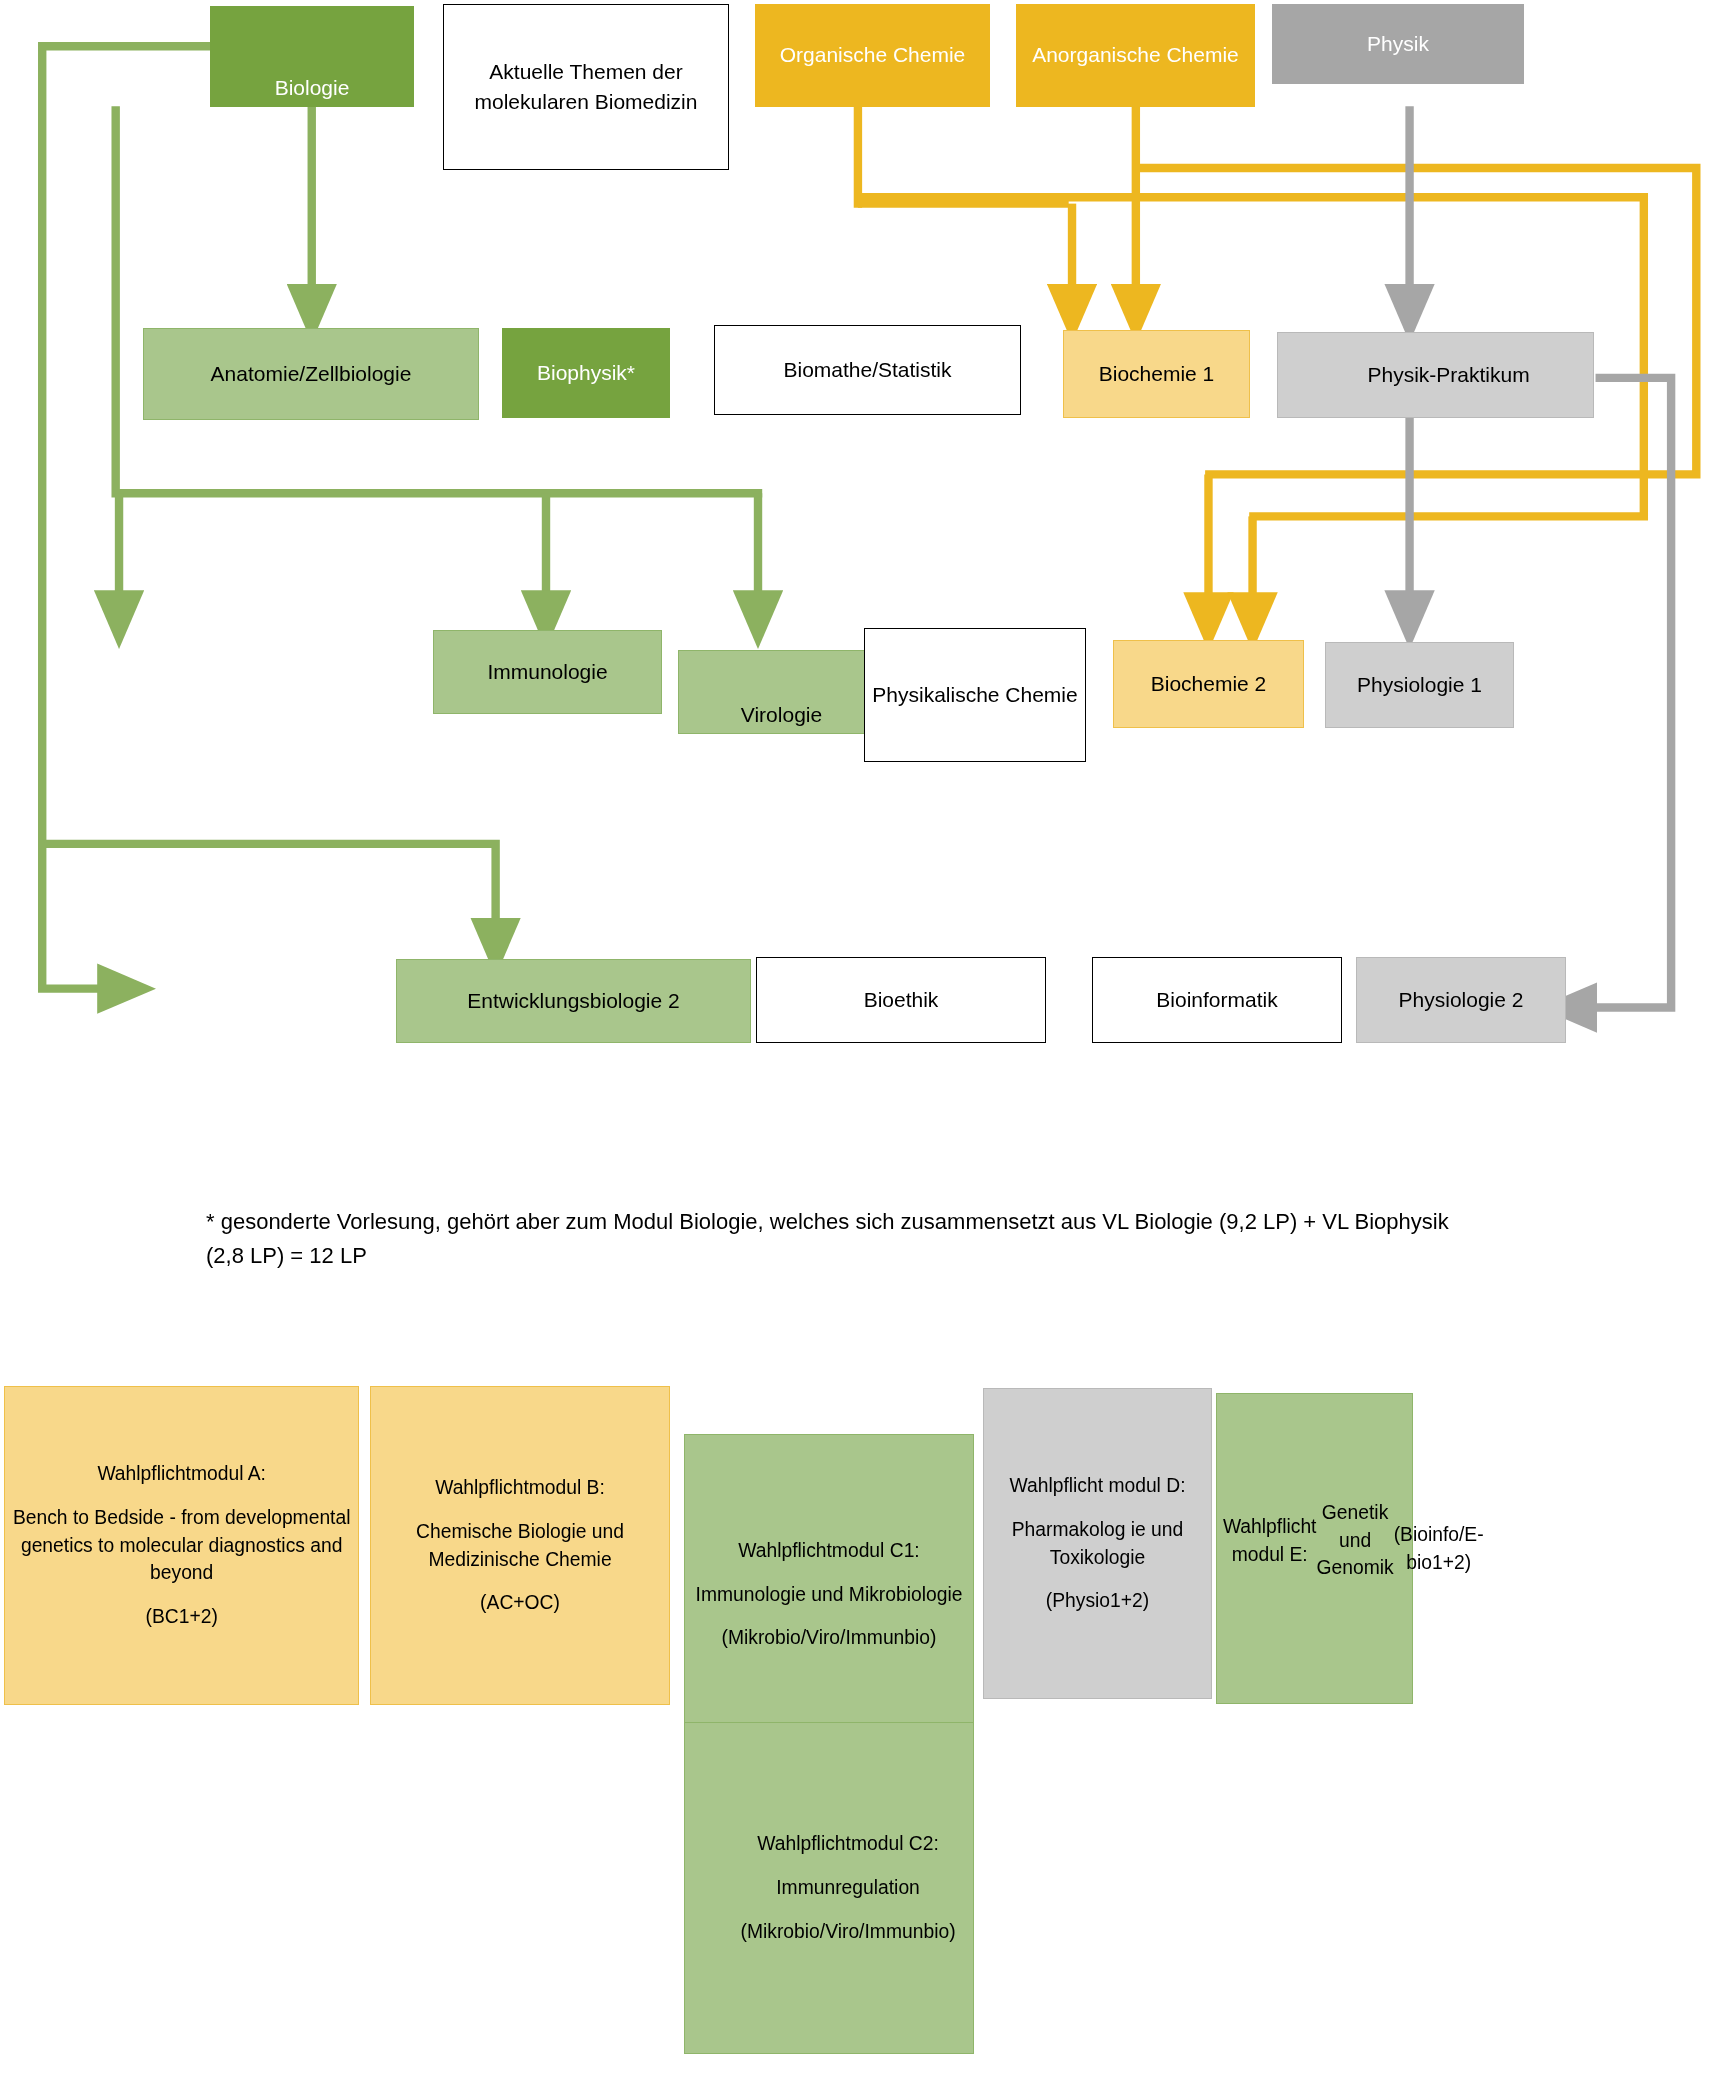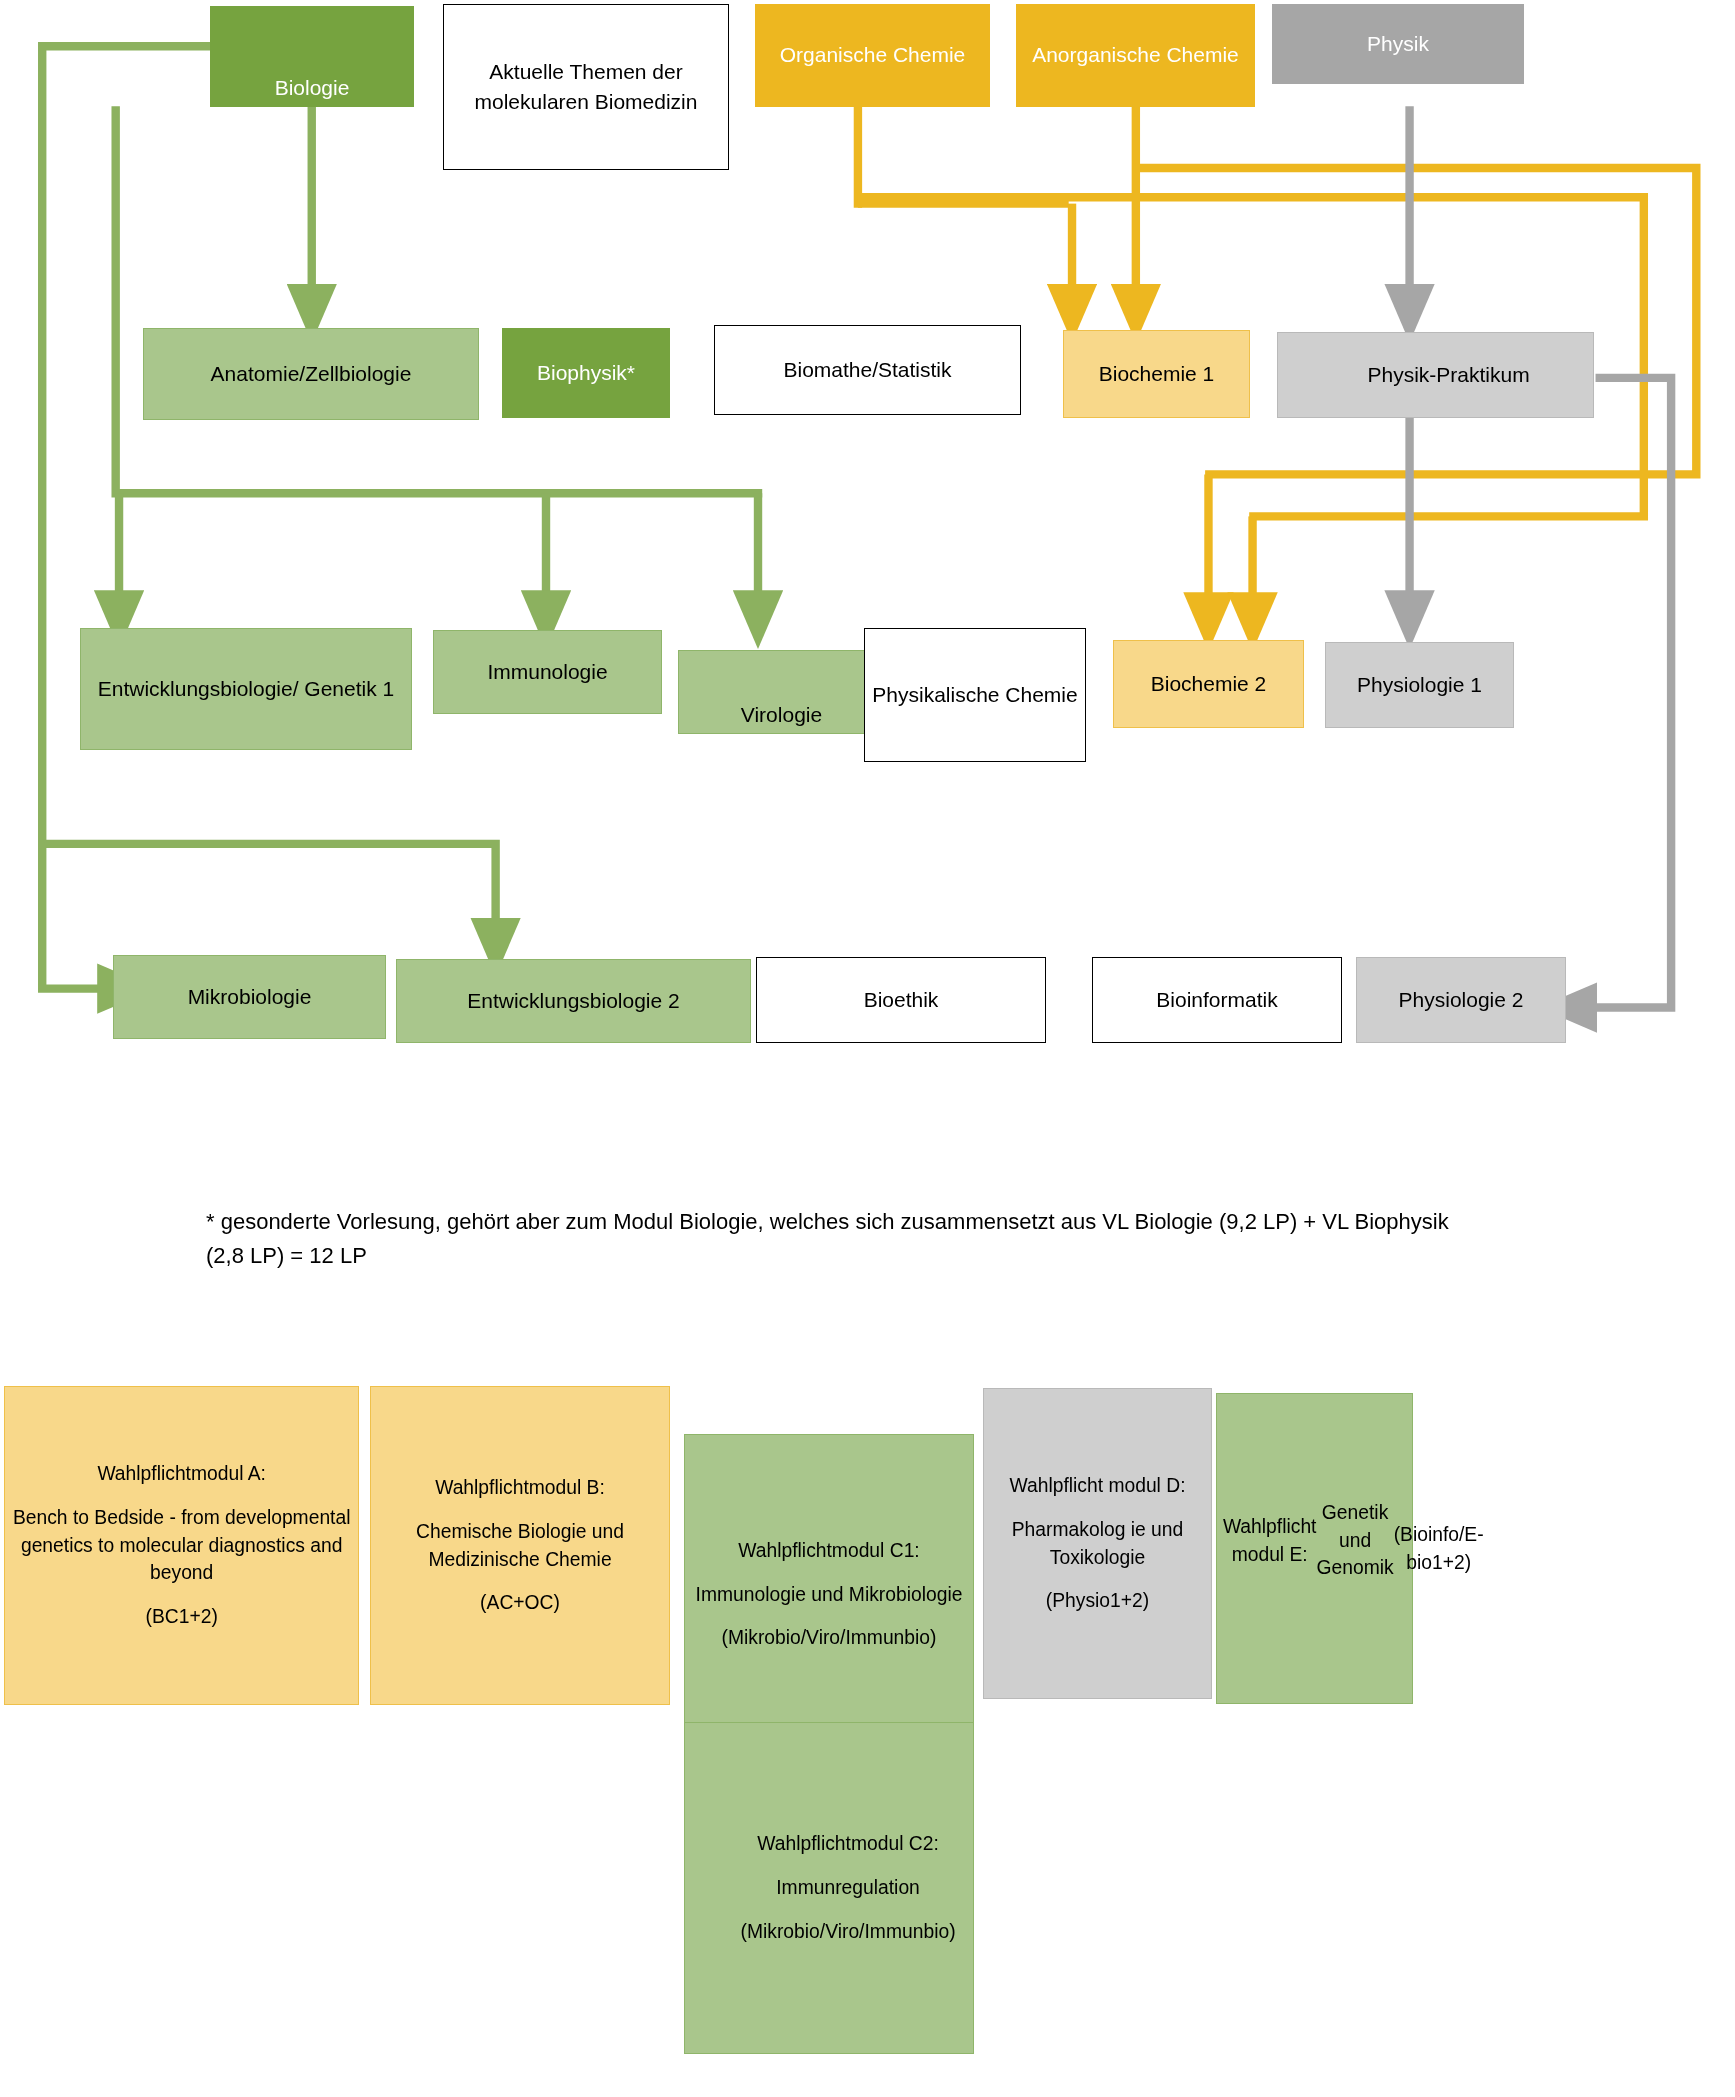--- a/index.html
+++ b/index.html
@@ -123,23 +123,20 @@
   </div>
 
   <div class="node n-light-yellow fs-mid" style="left:1063px;top:330px;width:187px;height:88px;">
     <span class="lbl">Biochemie 1</span>
   </div>
 
   <div class="node n-light-gray fs-mid" style="left:1277px;top:332px;width:317px;height:86px;padding-left:32px;">
     <span class="lbl">Physik-Praktikum</span>
   </div>
 
-  <div class="node n-light-green fs-mid" style="left:80px;top:628px;width:332px;height:122px;">
-    <span class="lbl">Entwicklungsbiologie/ Genetik 1</span>
-  </div>
 
   <div class="node n-light-green fs-mid" style="left:433px;top:630px;width:229px;height:84px;">
     <span class="lbl">Immunologie</span>
   </div>
 
   <div class="node n-light-green fs-mid" style="left:678px;top:650px;width:207px;height:84px;align-items:flex-end;">
     <span class="lbl">Virologie</span>
   </div>
 
   <div class="node n-white fs-mid" style="left:864px;top:628px;width:222px;height:134px;">
@@ -147,23 +144,20 @@
   </div>
 
   <div class="node n-light-yellow fs-mid" style="left:1113px;top:640px;width:191px;height:88px;">
     <span class="lbl">Biochemie 2</span>
   </div>
 
   <div class="node n-light-gray fs-mid" style="left:1325px;top:642px;width:189px;height:86px;">
     <span class="lbl">Physiologie 1</span>
   </div>
 
-  <div class="node n-light-green fs-mid" style="left:113px;top:955px;width:273px;height:84px;">
-    <span class="lbl">Mikrobiologie</span>
-  </div>
 
   <div class="node n-light-green fs-mid" style="left:396px;top:959px;width:355px;height:84px;">
     <span class="lbl">Entwicklungsbiologie 2</span>
   </div>
 
   <div class="node n-white fs-mid" style="left:756px;top:957px;width:290px;height:86px;">
     <span class="lbl">Bioethik</span>
   </div>
 
   <div class="node n-white fs-mid" style="left:1092px;top:957px;width:250px;height:86px;">

